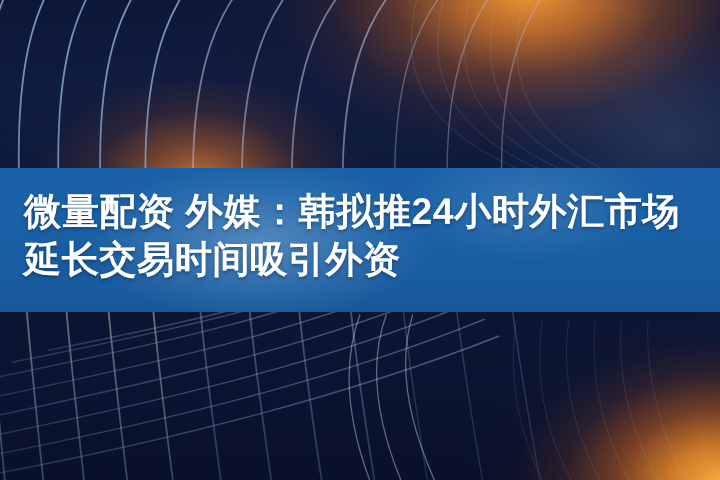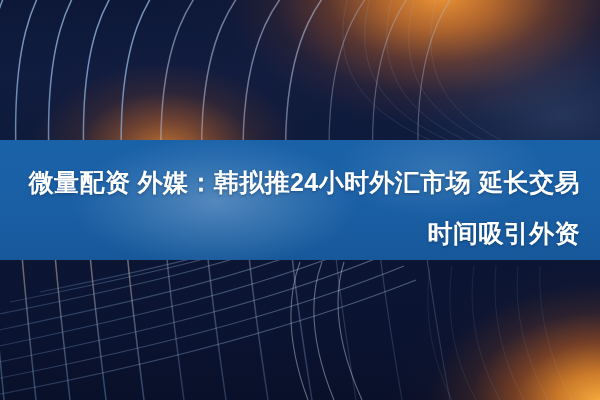--- a/index.html
+++ b/index.html
@@ -114,25 +114,25 @@
         rgba(255,255,255,0) 70%);
     pointer-events: none;
   }
 
   .headline-text {
     position: relative;
     z-index: 4;
     width: 560px;
     margin: 0 auto;
     padding-top: 17px;
-    text-align: right;
+    text-align: left;
     color: #ffffff;
-    font-size: 25px;
+    font-size: 31px;
     font-weight: bold;
-    line-height: 51px;
+    line-height: 40px;
     letter-spacing: 0.4px;
     text-shadow: 0 1px 3px rgba(8,30,60,0.42);
     white-space: pre-wrap;
   }
 </style>
 </head>
 <body>
 
 <div id="banner">
 

